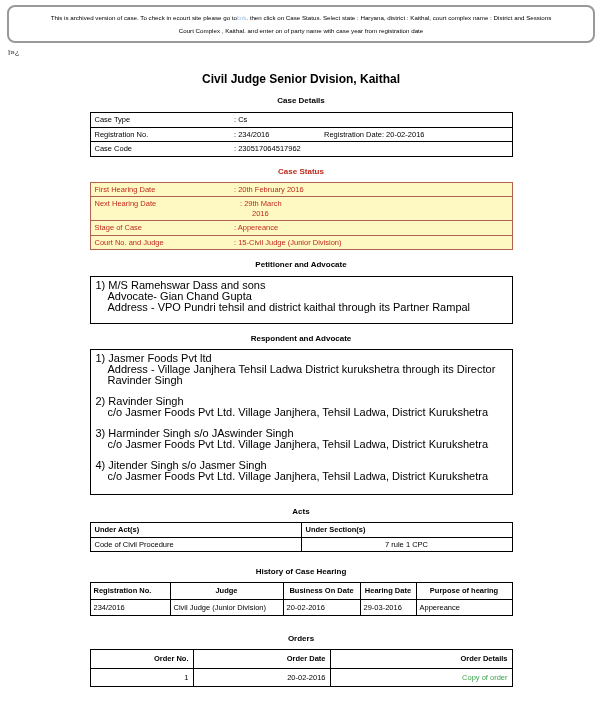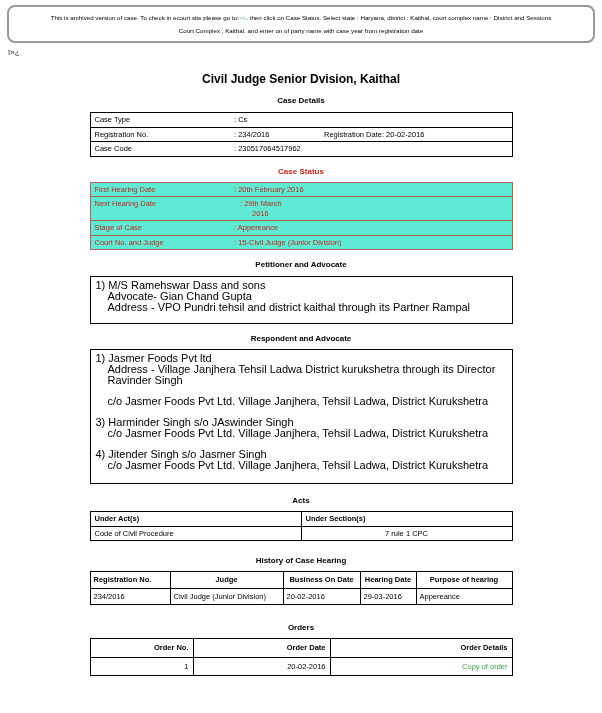--- a/index.html
+++ b/index.html
@@ -31,21 +31,21 @@
   .heading.acts-h { margin-top: 12px; }
   .heading.hist-h { margin-top: 15px; }
   .heading.orders-h { margin-top: 18px; }
   
   table { border-collapse: collapse; width: 100%; table-layout: fixed; margin-top: 7px; }
   td, th { padding: 2px 4px; font-size: 7.5px; line-height: 9.5px; vertical-align: top; text-align: left; font-weight: normal; overflow: hidden; }
   
   .details-table { border: 1.5px solid #000; }
   .details-table tr + tr td { border-top: 1px solid #000; }
   
-  .status-table { border: 1.5px solid #b2604f; background: #5eead4; margin-top: 6px; }
+  .status-table { border: 1.5px solid #b2604f; background: #fef9c3; margin-top: 6px; }
   .status-table td { color: #bf2a1d; }
   .status-table tr + tr td { border-top: 1px solid #b2604f; }
   .val-line2 { padding-left: 18px; }
   .val-indent { padding-left: 6px; }
   
   .party-box { border: 1.5px solid #000; margin-top: 7px; padding: 3px 5px 10px 5px; font-size: 11px; line-height: 11px; }
   .party-box.resp { margin-top: 6px; padding-bottom: 12px; }
   .party-entry + .party-entry { margin-top: 10px; }
   .party-line.indent { padding-left: 12px; }
   
@@ -137,20 +137,21 @@
     </div>
   </div>
 
   <div class="heading">Respondent and Advocate</div>
   <div class="party-box resp">
     <div class="party-entry">
       <div class="party-line">1) Jasmer Foods Pvt ltd</div>
       <div class="party-line indent">Address - Village Janjhera Tehsil Ladwa District kurukshetra through its Director Ravinder Singh</div>
     </div>
     <div class="party-entry">
+      <div class="party-line">2) Ravinder Singh</div>
       <div class="party-line indent">c/o Jasmer Foods Pvt Ltd. Village Janjhera, Tehsil Ladwa, District Kurukshetra</div>
     </div>
     <div class="party-entry">
       <div class="party-line">3) Harminder Singh s/o JAswinder Singh</div>
       <div class="party-line indent">c/o Jasmer Foods Pvt Ltd. Village Janjhera, Tehsil Ladwa, District Kurukshetra</div>
     </div>
     <div class="party-entry">
       <div class="party-line">4) Jitender Singh s/o Jasmer Singh</div>
       <div class="party-line indent">c/o Jasmer Foods Pvt Ltd. Village Janjhera, Tehsil Ladwa, District Kurukshetra</div>
     </div>

